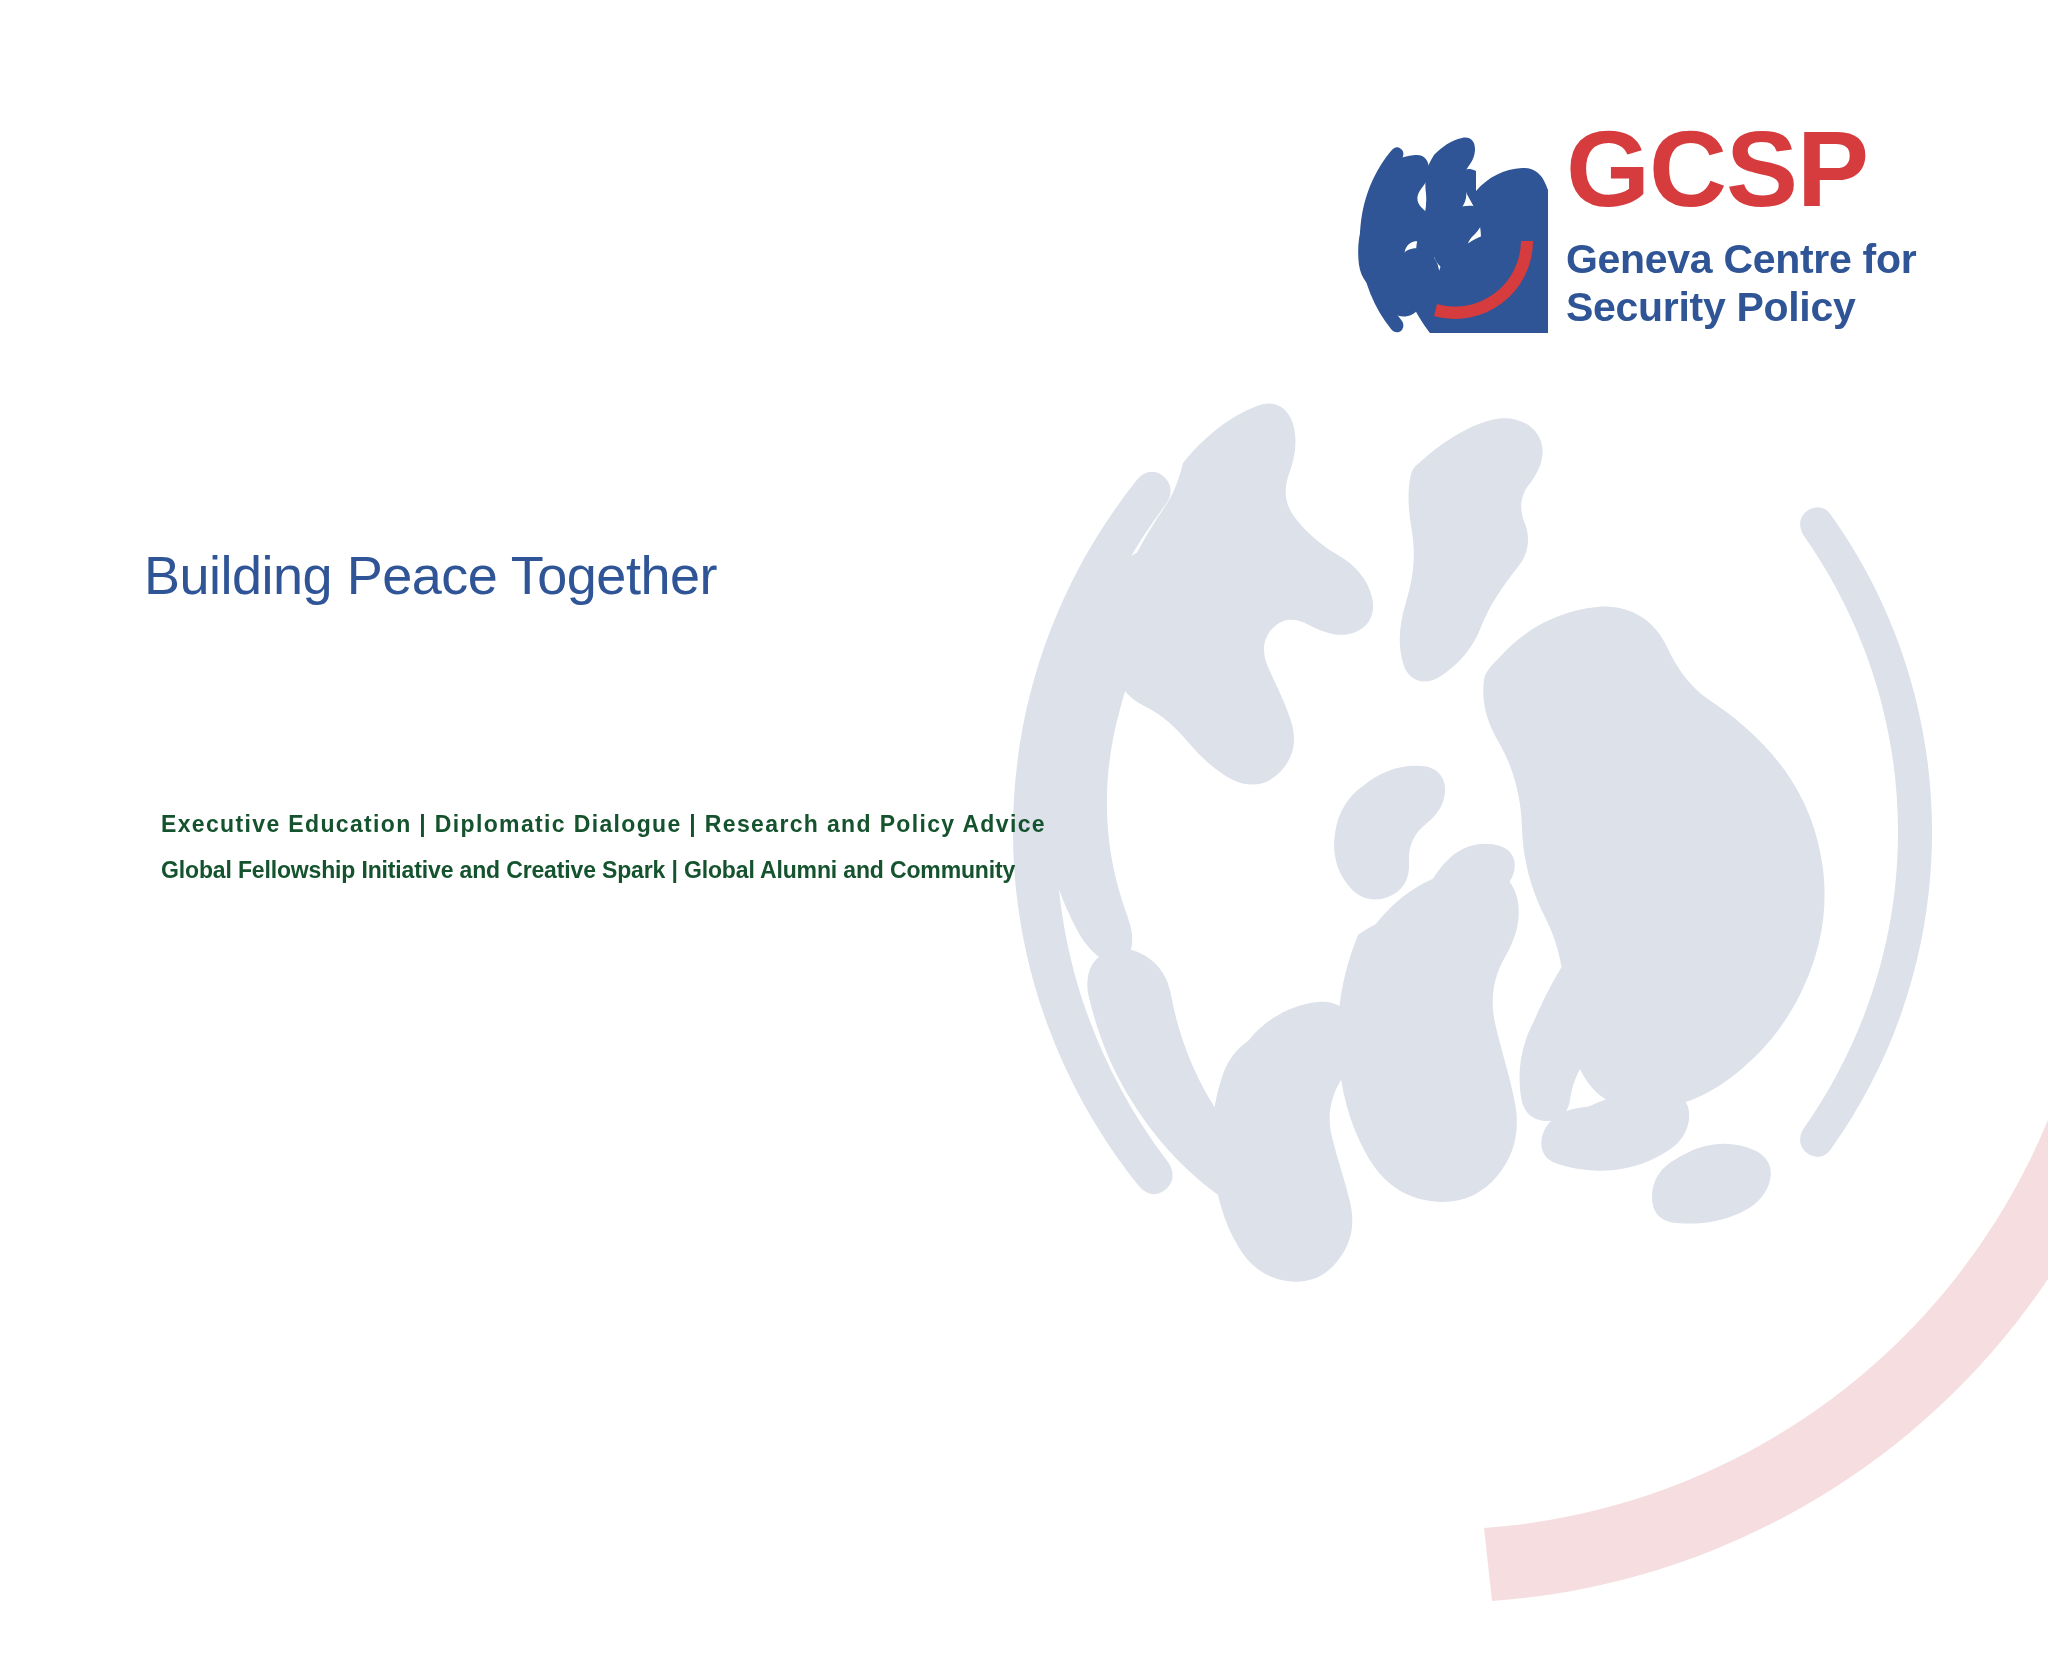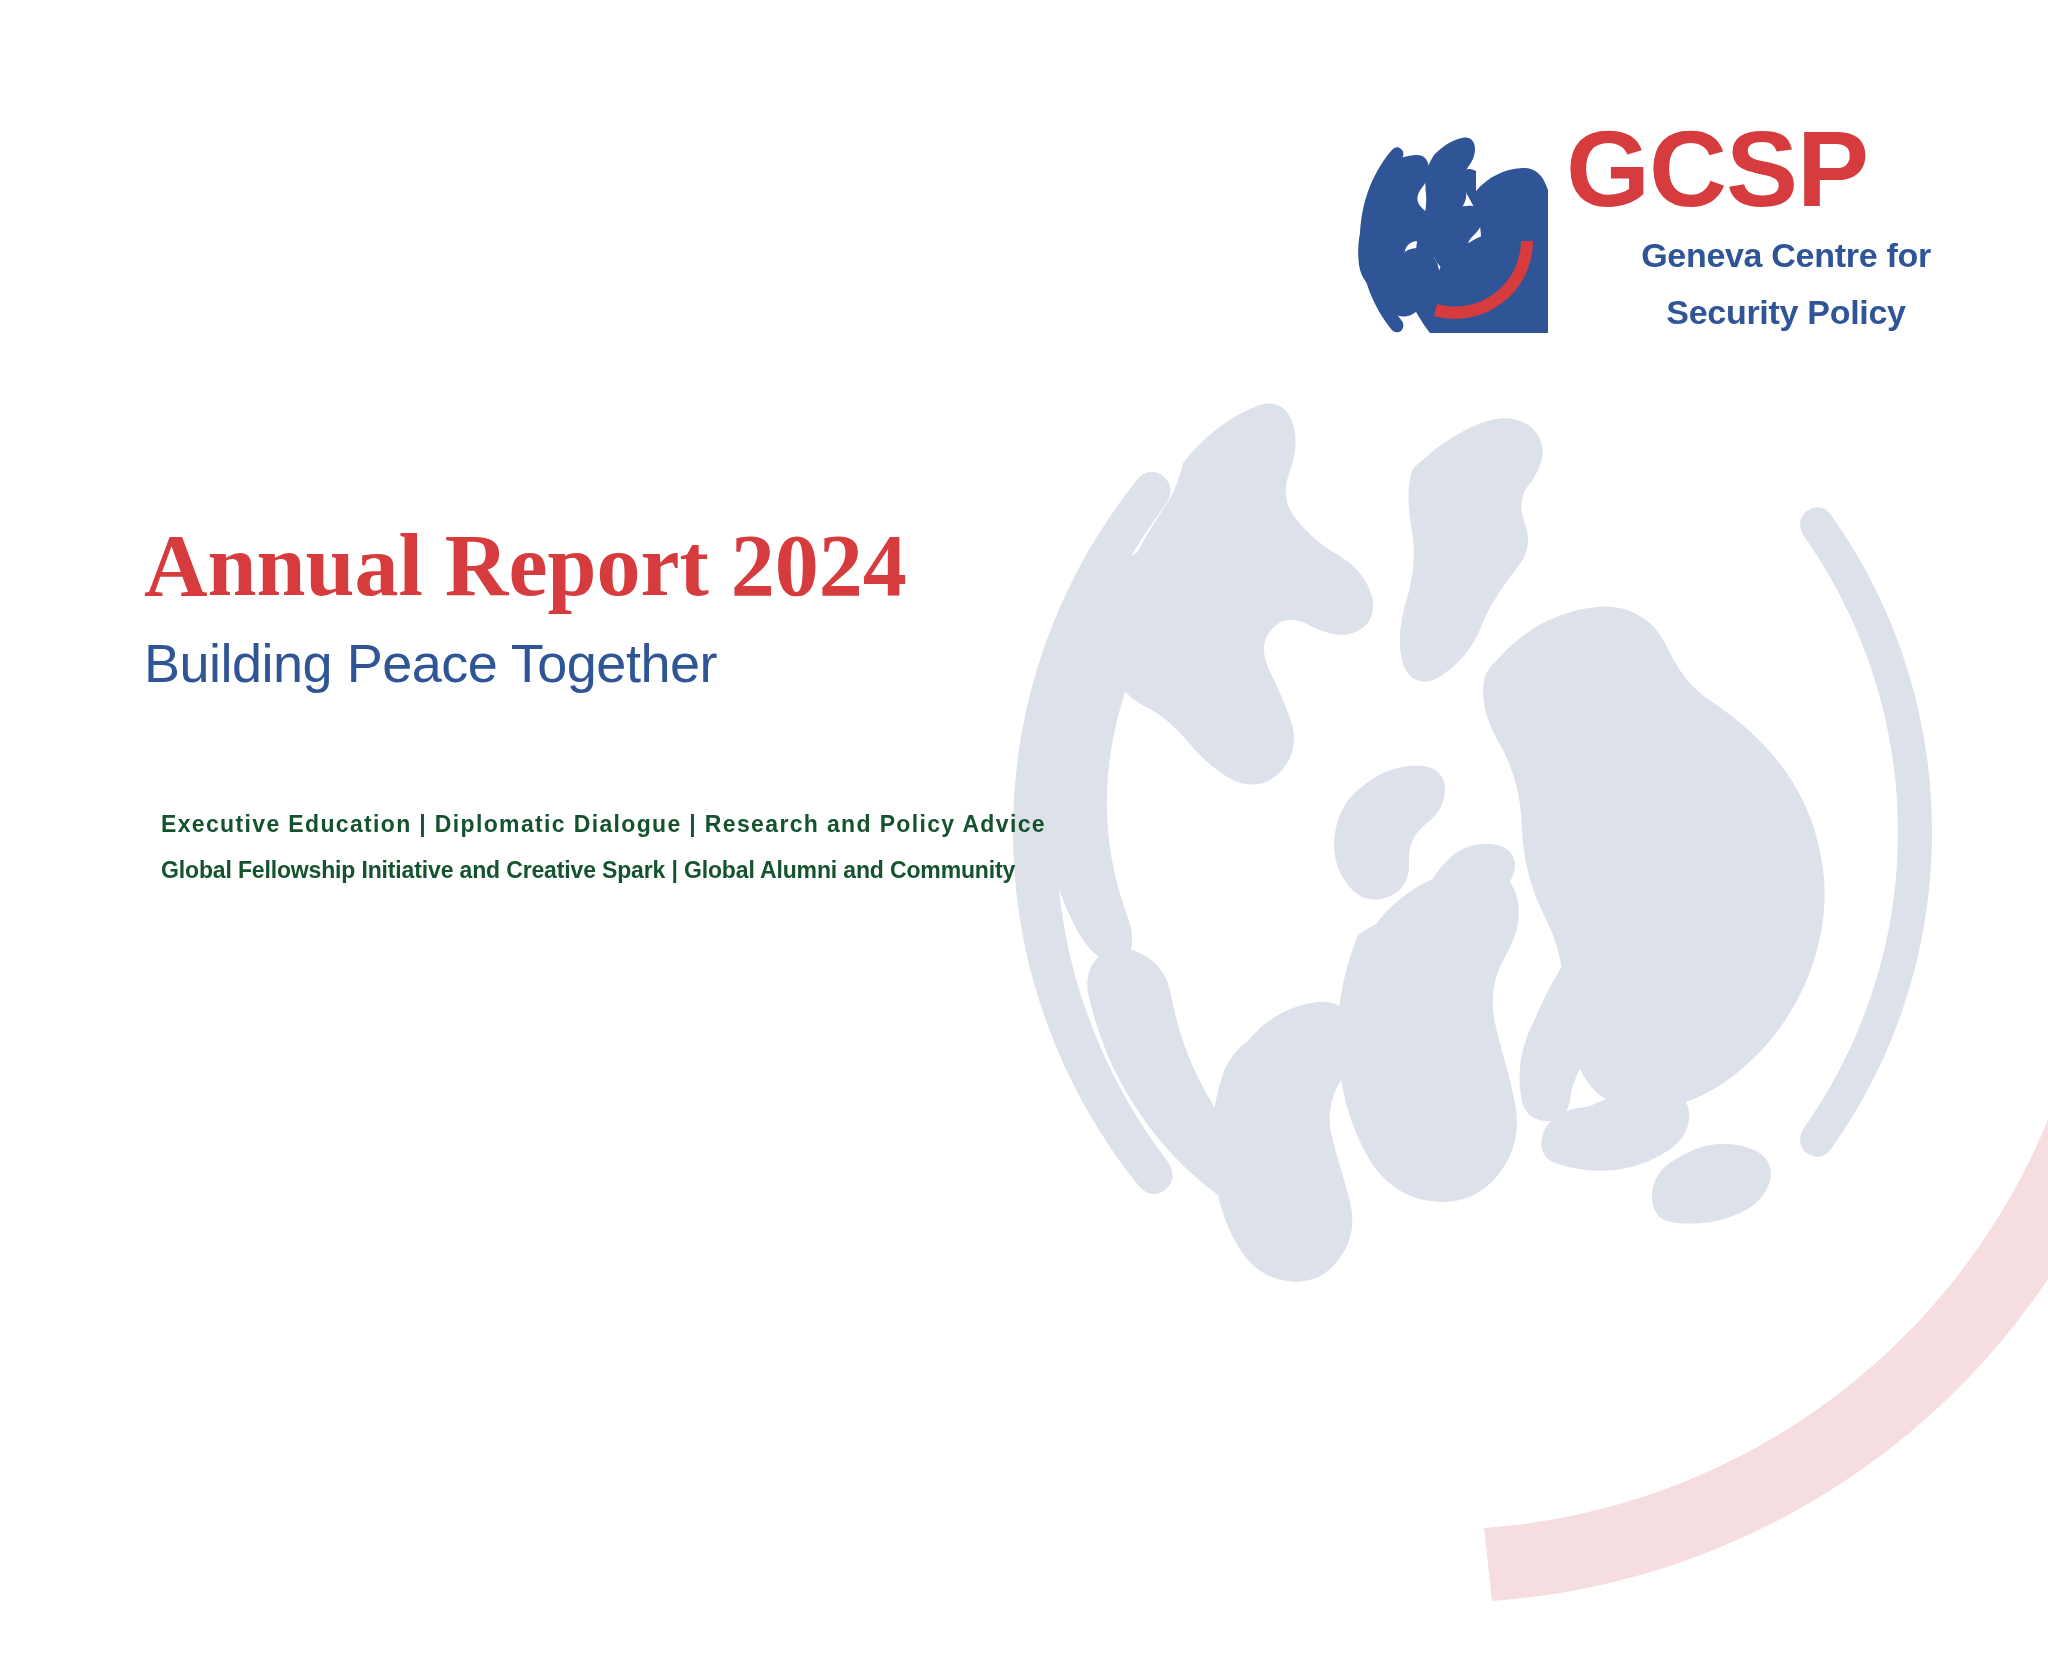--- a/index.html
+++ b/index.html
@@ -53,27 +53,26 @@
     font-size: 108px;
     line-height: 0.95;
     letter-spacing: -1px;
     color: #D63B3E;
     margin: 0;
     white-space: nowrap;
   }
   #logo-line1, #logo-line2 {
     font-family: "Liberation Sans", sans-serif;
     font-weight: bold;
-    font-size: 34px;
+    font-size: 41px;
     line-height: 1.18;
     letter-spacing: -0.3px;
     color: #2F5596;
-    margin: 17px;
-    white-space: nowrap;
-    text-align: center;
+    margin: 0;
+    white-space: nowrap;
   }
   #logo-line1 { margin-top: 14px; }
 
   
   #title-block {
     position: absolute;
     left: 144px;
     top: 522px;
     width: 1020px;
   }
@@ -248,20 +247,19 @@
   </svg>
 
   <div id="logo-wordmark">
     <div id="logo-gcsp">GCSP</div>
     <div id="logo-line1">Geneva Centre for</div>
     <div id="logo-line2">Security Policy</div>
   </div>
 </div>
 
 <div id="title-block">
-  <h1 id="report-title">Annual Report 2024</h1>
   <h2 id="report-subtitle">Building Peace Together</h2>
 </div>
 
 <div id="pillars-block">
   <p class="pillar-line" id="pillar-line-1">Executive Education | Diplomatic Dialogue | Research and Policy Advice</p>
   <p class="pillar-line" id="pillar-line-2">Global Fellowship Initiative and Creative Spark | Global Alumni and Community</p>
 </div>
 
 </body></html>

